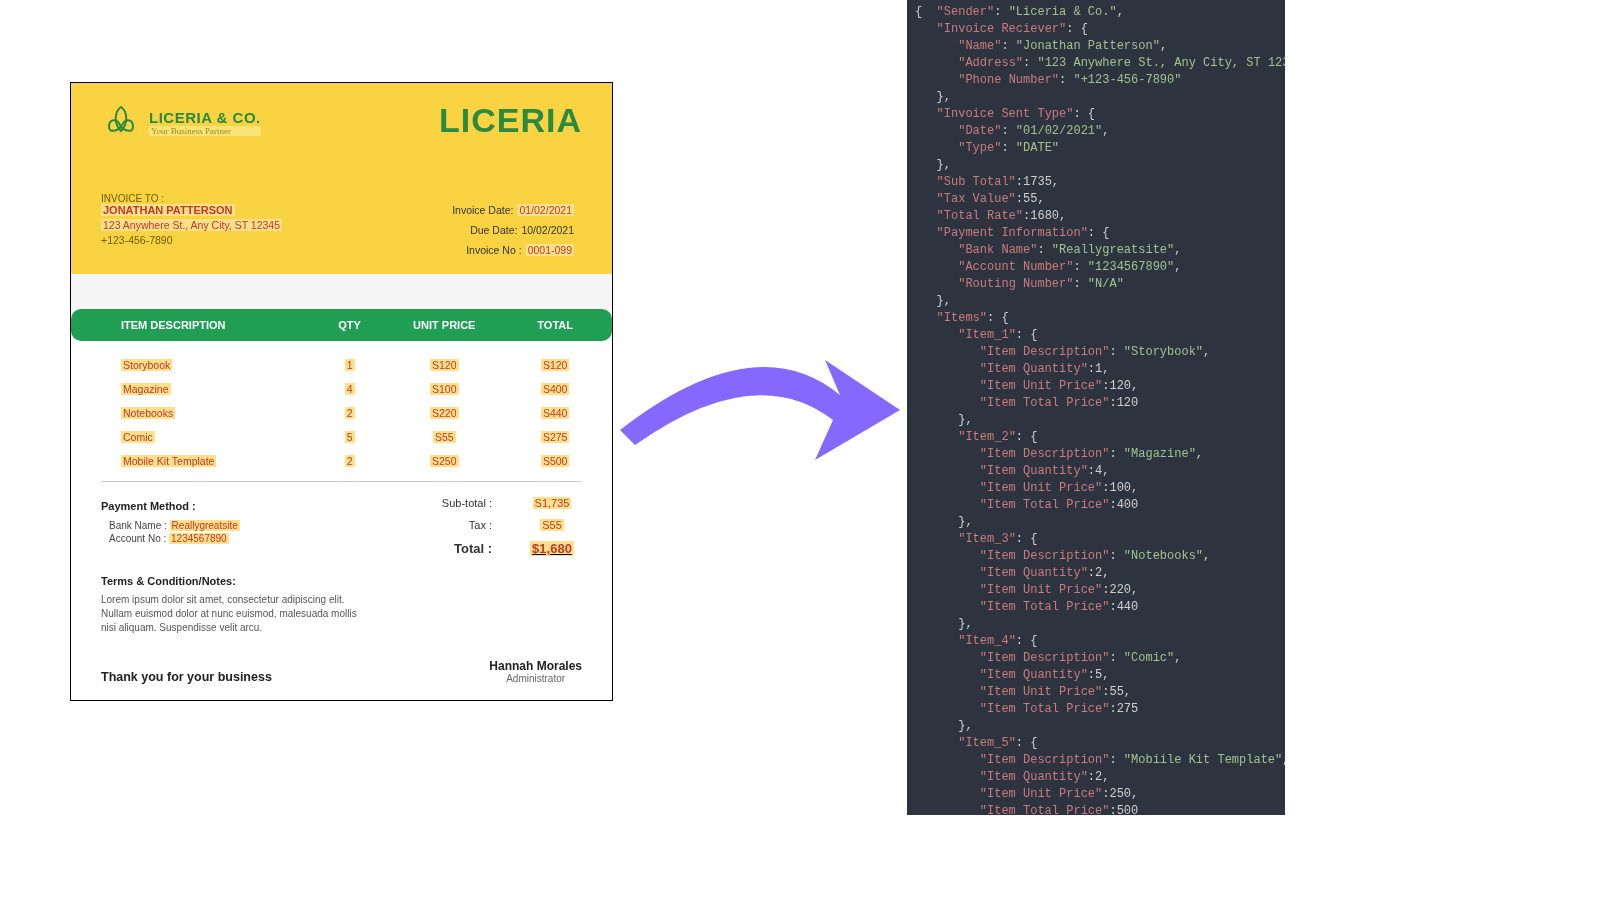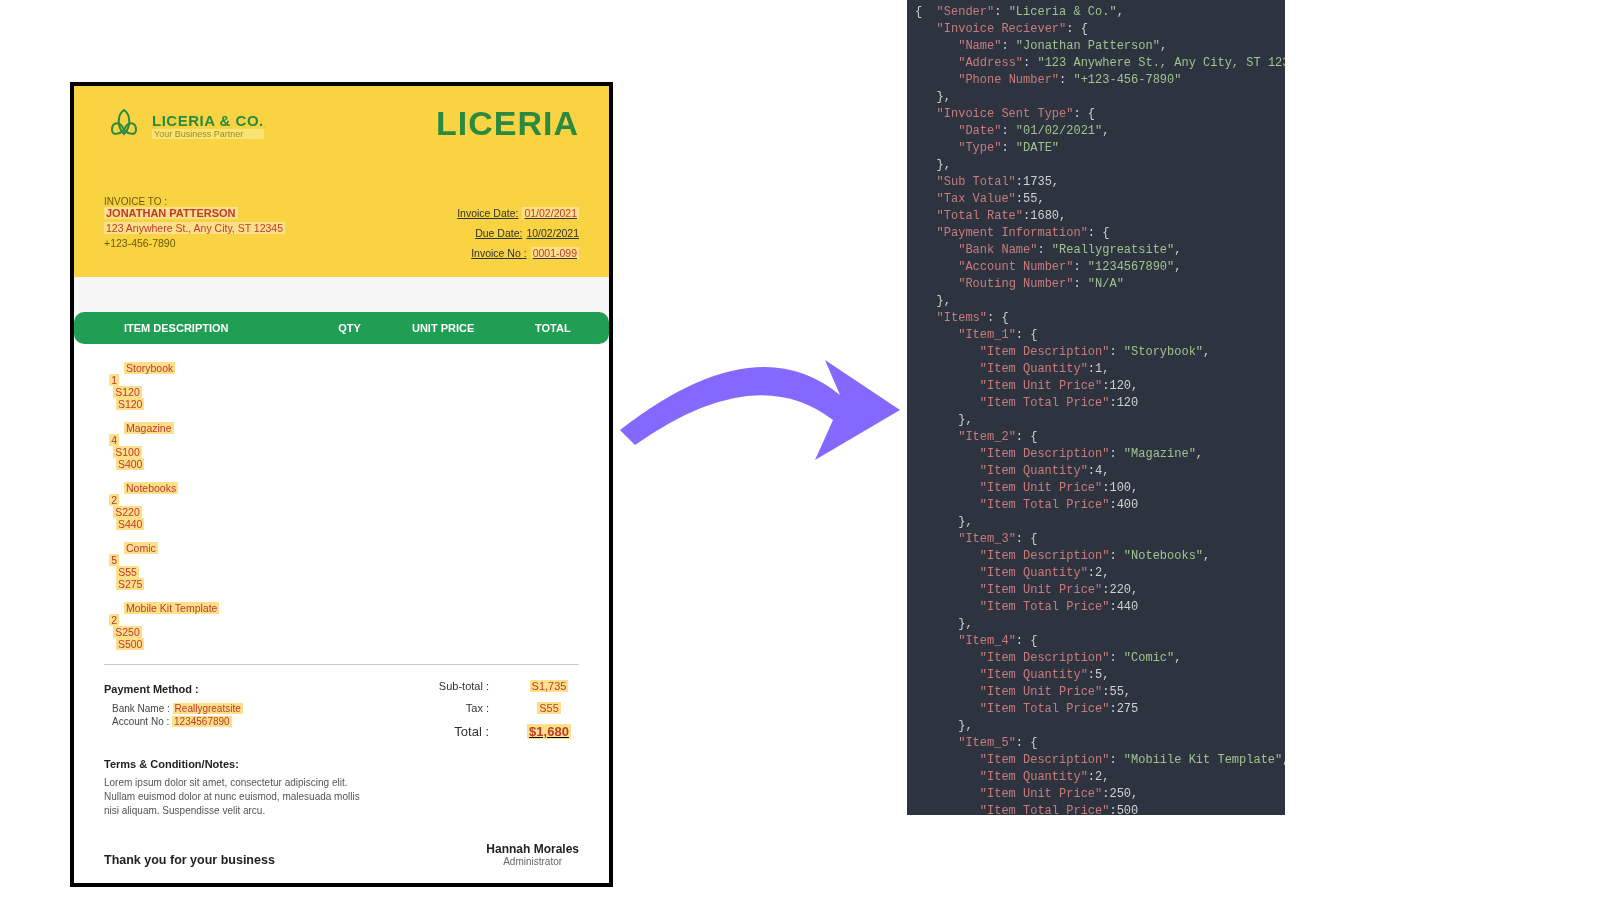--- a/index.html
+++ b/index.html
@@ -10,94 +10,93 @@
     width: 1600px;
     height: 900px;
     position: relative;
   }
   .invoice-doc {
     position: absolute;
     left: 70px;
     top: 82px;
     width: 543px;
     background: #fff;
-    border: 4px solid #000000;
+    border: 1px solid #000000;
     font-size: 11px;
   }
   .inv-header {
     background: #f9d342;
     padding: 18px 30px 28px 30px;
     position: relative;
   }
   .logo-row { display: flex; align-items: center; gap: 8px; }
   .leaf-icon svg { width: 40px; height: 40px; }
   .brand-name { color: #2a8a3f; font-weight: bold; font-size: 15px; letter-spacing: 0.5px; }
-  .brand-tag { color: #a38b10; font-size: 9px; background: rgba(255,255,200,0.4); padding: 0 2px; }
+  .brand-tag { color: #a38b10; font-size: 9px; background: rgba(255,255,200,0.4); padding: 0 2px; font-family: Liberation Serif, serif; }
   .inv-title {
     position: absolute;
     right: 30px;
     top: 18px;
     font-size: 34px;
     font-weight: bold;
     color: #2a8a3f;
     letter-spacing: 1px;
   }
   .inv-to-block { margin-top: 50px; }
   .inv-to-label { color: #6b5b00; font-size: 10px; margin-bottom: 0; }
   .hl { background: #ffe08a; color: #c0392b; padding: 0 2px; }
   .inv-to-name { font-weight: bold; font-size: 11px; margin-bottom: 3px; display: inline-block; }
   .inv-to-addr { font-size: 10.5px; margin-bottom: 3px; display: inline-block; }
   .inv-to-phone { font-size: 10.5px; color: #6b5b00; }
   .inv-meta {
     position: absolute;
-    right: 30px;
+    right: 38px;
     top: 118px;
     text-align: right;
     font-size: 10.5px;
     color: #333;
     line-height: 1.9;
-    text-decoration: underline;
   }
   .inv-meta .lbl { color: #333; margin-right: 4px; }
   .inv-meta .val { color: #333; margin-top: 48px; }
   .spacer { height: 35px; background: #f5f5f5; }
   .table-head {
     display: flex;
     background: #1f9e54;
     color: #fff;
     font-size: 11px;
     font-weight: bold;
     padding: 10px 0;
     border-radius: 10px;
   }
   .col-desc { width: 44%; padding-left: 50px; }
   .col-qty  { width: 15%; text-align: center; }
   .col-unit { width: 20%; text-align: center; }
   .col-tot  { width: 21%; text-align: center; }
   .table-body { padding: 12px 0 8px 0; }
-  .row { display: flex; padding: 6px 0; font-size: 10.5px; flex-direction: column; }
+  .row { display: flex; padding: 6px 0; font-size: 10.5px; }
   .row .cell-desc { width: 44%; padding-left: 50px; }
   .row .cell-qty  { width: 15%; text-align: center; }
   .row .cell-unit { width: 20%; text-align: center; }
   .row .cell-tot  { width: 21%; text-align: center; }
   .footer-block {
     display: flex;
     border-top: 1px solid #ccc;
     margin: 0 30px;
     padding-top: 10px;
     justify-content: center;
   }
   .pay-block { width: 50%; font-size: 10px; padding-top: 8px; }
   .pay-title { font-weight: bold; font-size: 11px; margin-bottom: 8px; color: #222; }
   .pay-line { color: #444; margin-bottom: 2px; padding-left: 8px; }
   .totals-block { width: 50%; text-align: right; font-size: 11px; }
   .tot-line { display: flex; justify-content: flex-end; padding: 5px 0; }
   .tot-lbl { min-width: 110px; text-align: right; padding-right: 30px; color: #333; }
   .tot-val { min-width: 60px; text-align: center; }
-  .grand .tot-lbl { font-weight: normal; font-size: 13px; }
+  .grand .tot-lbl { font-weight: bold; font-size: 13px; }
   .grand .tot-val { font-weight: bold; font-size: 13px; text-decoration: underline; }
   .terms-block { margin: 14px 30px 0 30px; font-size: 10px; max-width: 260px; }
   .terms-title { font-weight: bold; color: #222; margin-bottom: 6px; font-size: 11px; }
   .terms-body { color: #555; line-height: 1.4; }
   .bottom-row {
     display: flex;
     justify-content: space-between;
     align-items: flex-end;
     margin: 24px 30px 16px 30px;
   }

